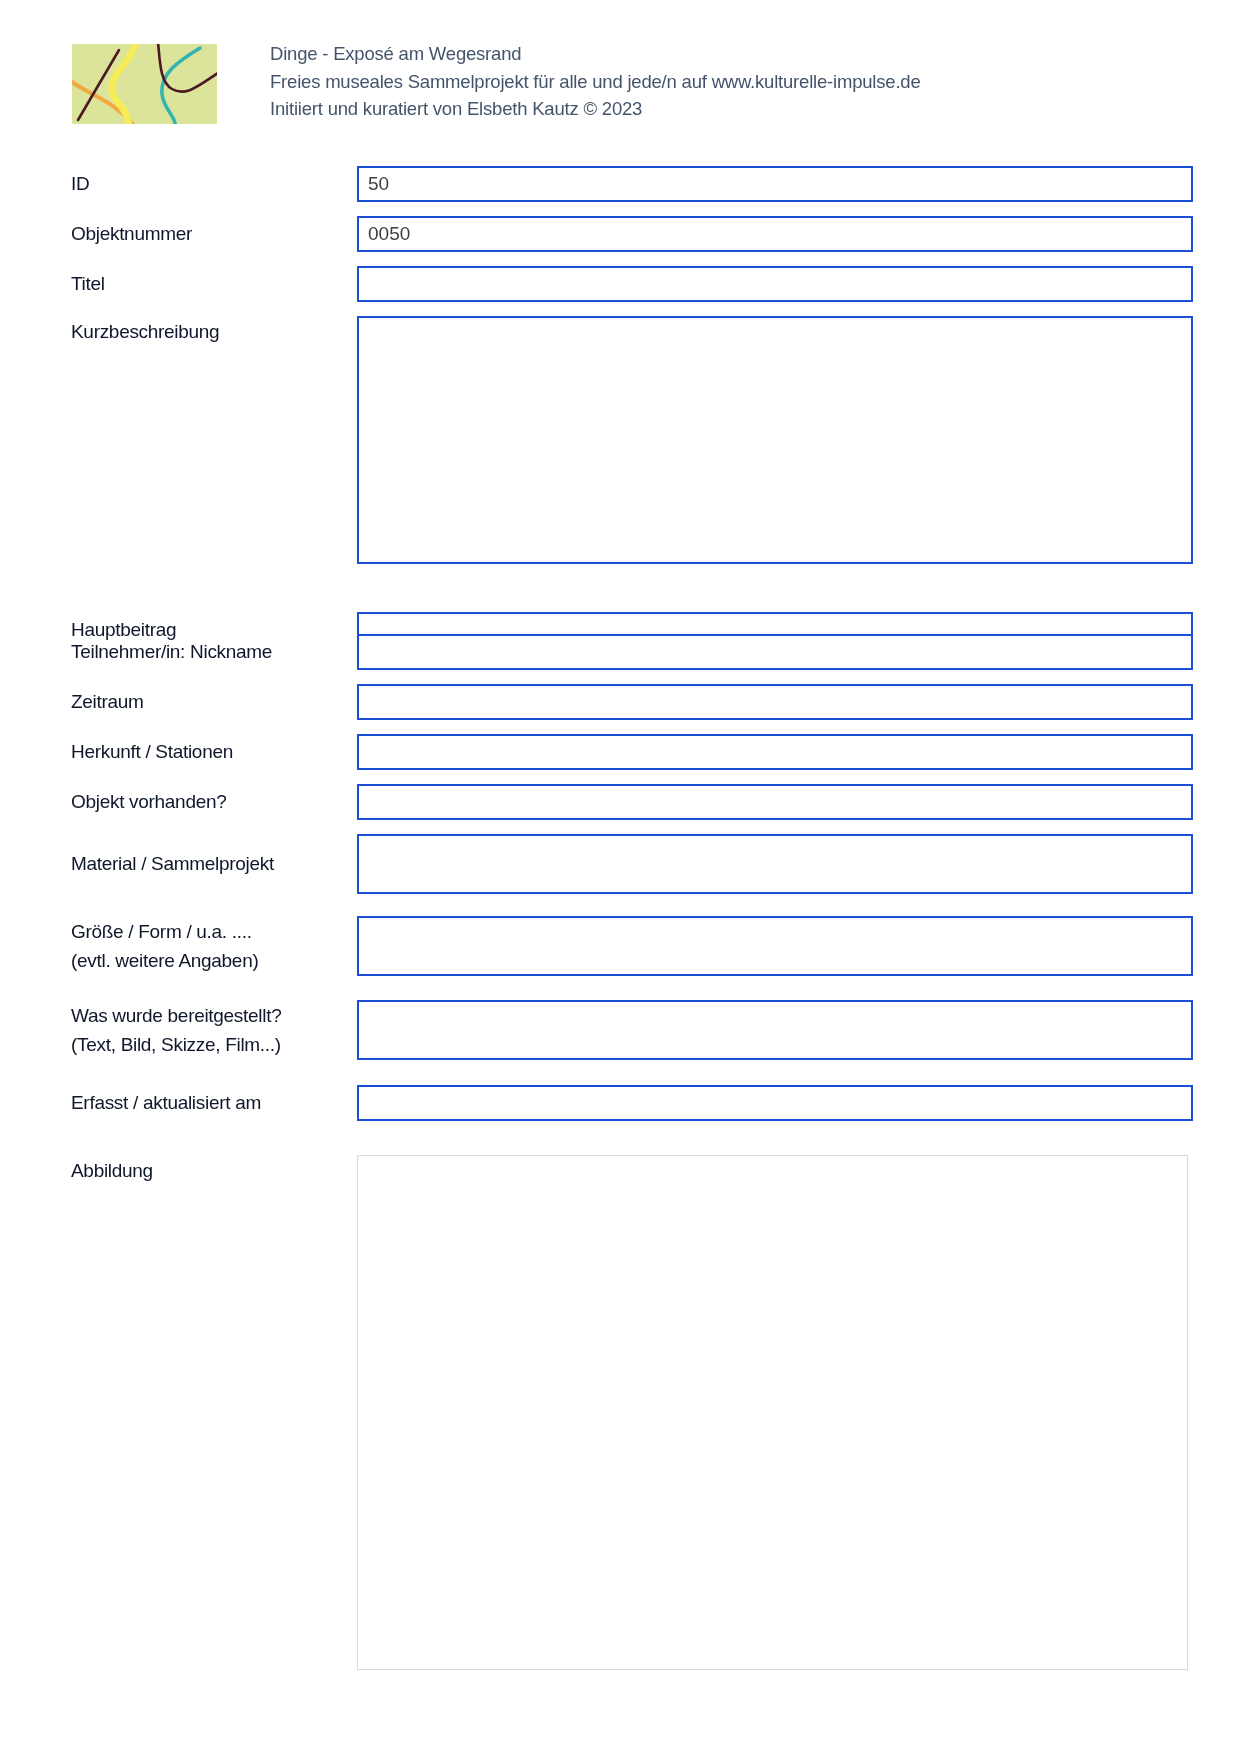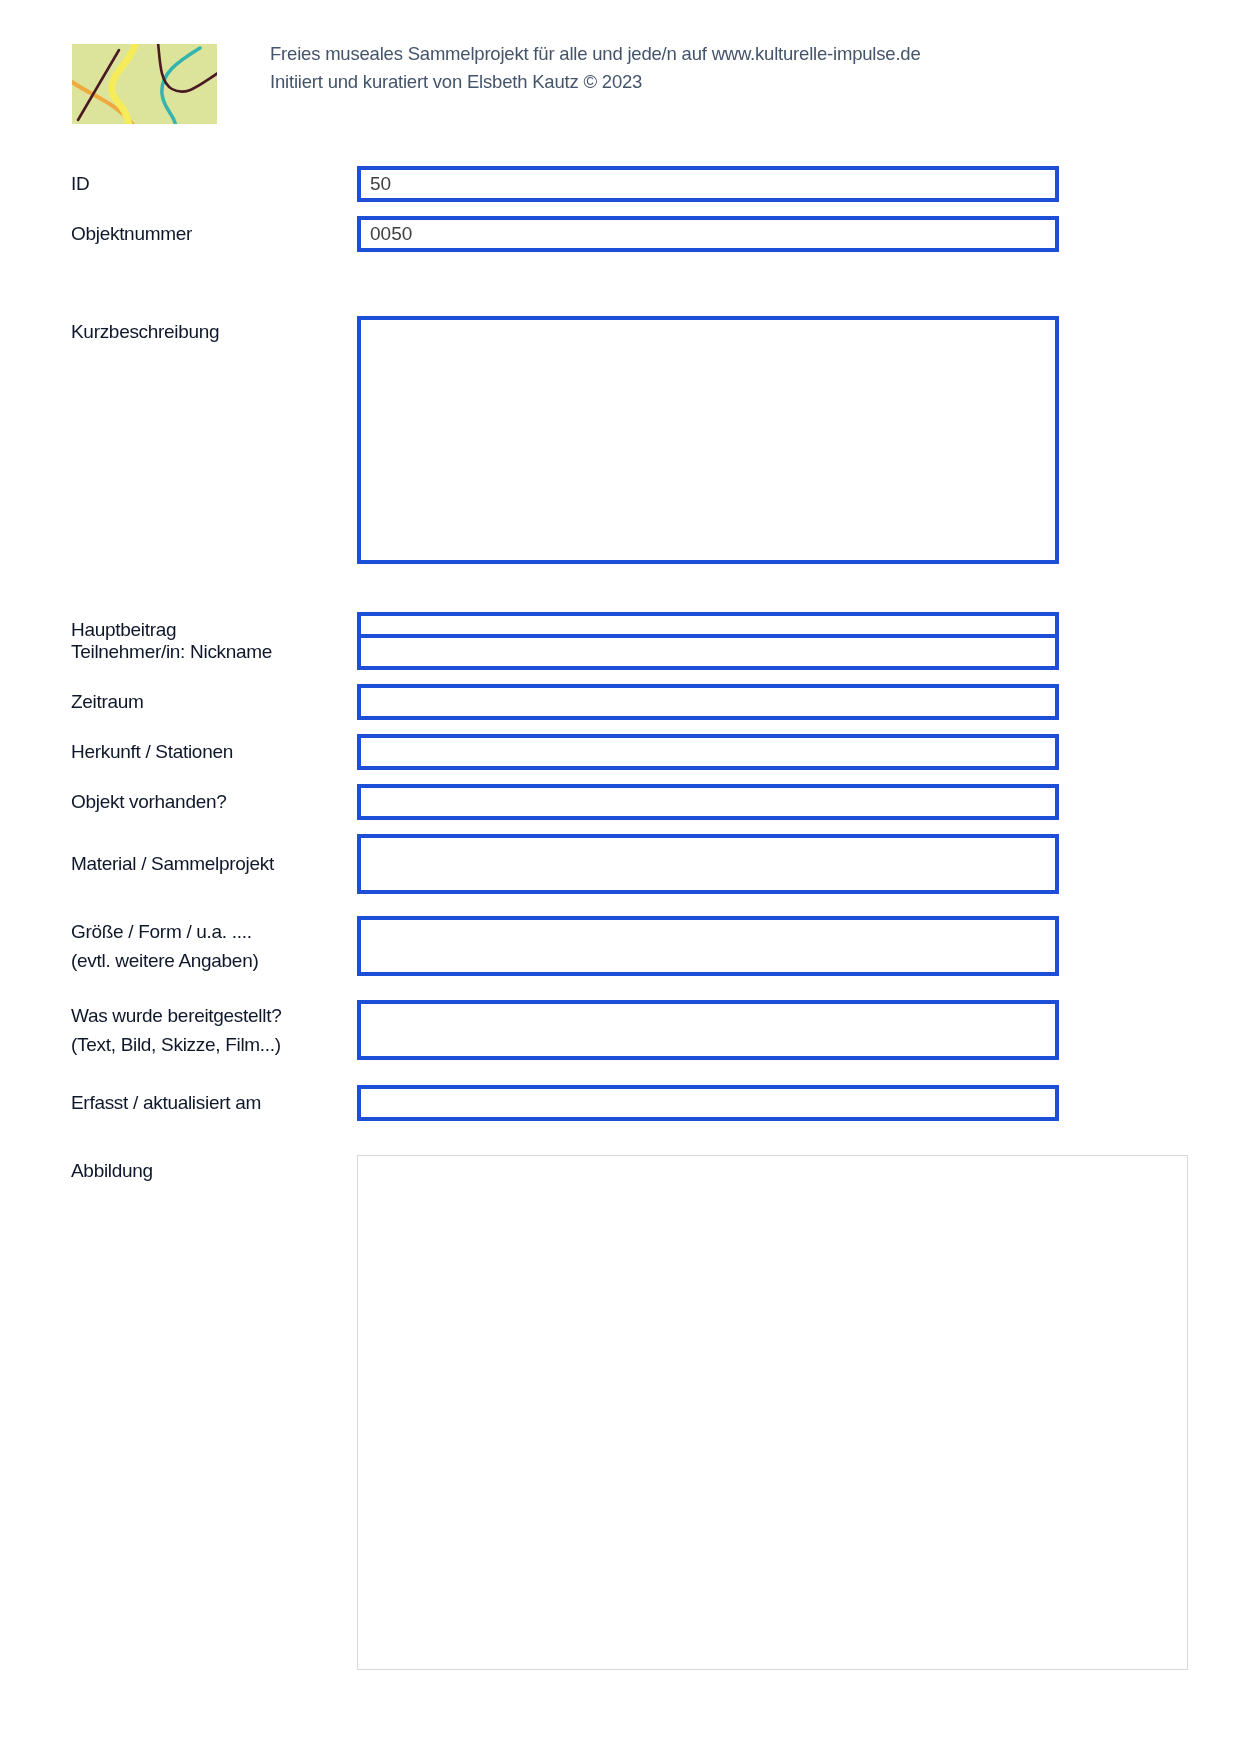--- a/index.html
+++ b/index.html
@@ -14,22 +14,22 @@
   }
   .row { position:absolute; left:0; width:1240px; }
   .lbl {
     position:absolute; left:71px; width:250px; height:100%;
     color:#0f172a; font-size:19px; letter-spacing:-0.3px;
   }
   .lbl.vcenter { display:flex; align-items:center; }
   .lbl.vcenter2 { display:flex; flex-direction:column; justify-content:center; line-height:29px; }
   .lbl.top { padding-top:5px; box-sizing:border-box; }
   .inp {
-    position:absolute; left:357px; top:0; width:702px; height:100%;
-    box-sizing:border-box; border:4px solid #1d4ed8; background:#ffffff;
+    position:absolute; left:357px; top:0; width:836px; height:100%;
+    box-sizing:border-box; border:2px solid #1d4ed8; background:#ffffff;
     font-family:"Liberation Sans", sans-serif; font-size:19px; color:#3F3F3F;
     padding:0 9px; outline:none; border-radius:0;
   }
   textarea.inp { resize:none; padding:6px 9px; }
   .area {
     position:absolute; left:357px; top:0; width:831px; height:100%;
     box-sizing:border-box; border:1px solid #D9D9D9; background:#ffffff;
   }
 </style>
 </head>
@@ -42,34 +42,39 @@
       <rect x="0" y="0" width="145" height="80" fill="#DCE49B"></rect>
       <path d="M0,38 C20,52 44,58 62,82" fill="none" stroke="#F0A93F" stroke-width="4" stroke-linecap="round"></path>
       <path d="M64,-2 C58,20 42,26 40,42 C38,58 54,58 57,82" fill="none" stroke="#F6EC5A" stroke-width="7" stroke-linecap="round"></path>
       <path d="M128,4 C105,18 88,30 90,50 C92,66 101,68 104,82" fill="none" stroke="#33B4AE" stroke-width="3.5" stroke-linecap="round"></path>
       <path d="M6,76 L47,6" fill="none" stroke="#4A1A24" stroke-width="2.6" stroke-linecap="round"></path>
       <path d="M86,-2 C88,18 88,38 100,45 C114,53 126,42 146,29" fill="none" stroke="#4A1A24" stroke-width="2.6" stroke-linecap="round"></path>
     </svg>
   </div>
 
   <div class="header-text">
+    <div>Dinge - Exposé am Wegesrand</div>
     <div>Freies museales Sammelprojekt für alle und jede/n auf www.kulturelle-impulse.de</div>
     <div>Initiiert und kuratiert von Elsbeth Kautz © 2023</div>
   </div>
 
   <div class="row" style="top:166px;height:36px">
     <div class="lbl vcenter">ID</div>
     <input class="inp" type="text" value="50" style="">
   </div>
 
   <div class="row" style="top:216px;height:36px">
     <div class="lbl vcenter">Objektnummer</div>
     <input class="inp" type="text" value="0050" style="">
   </div>
 
+  <div class="row" style="top:266px;height:36px">
+    <div class="lbl vcenter">Titel</div>
+    <input class="inp" type="text" value="" style="">
+  </div>
 
   <div class="row" style="top:316px;height:248px">
     <div class="lbl top">Kurzbeschreibung</div>
     <textarea class="inp" style=""></textarea>
   </div>
 
   <div class="row" style="top:612px;height:36px">
     <div class="lbl vcenter">Hauptbeitrag</div>
     <input class="inp" type="text" value="" style="">
   </div>

